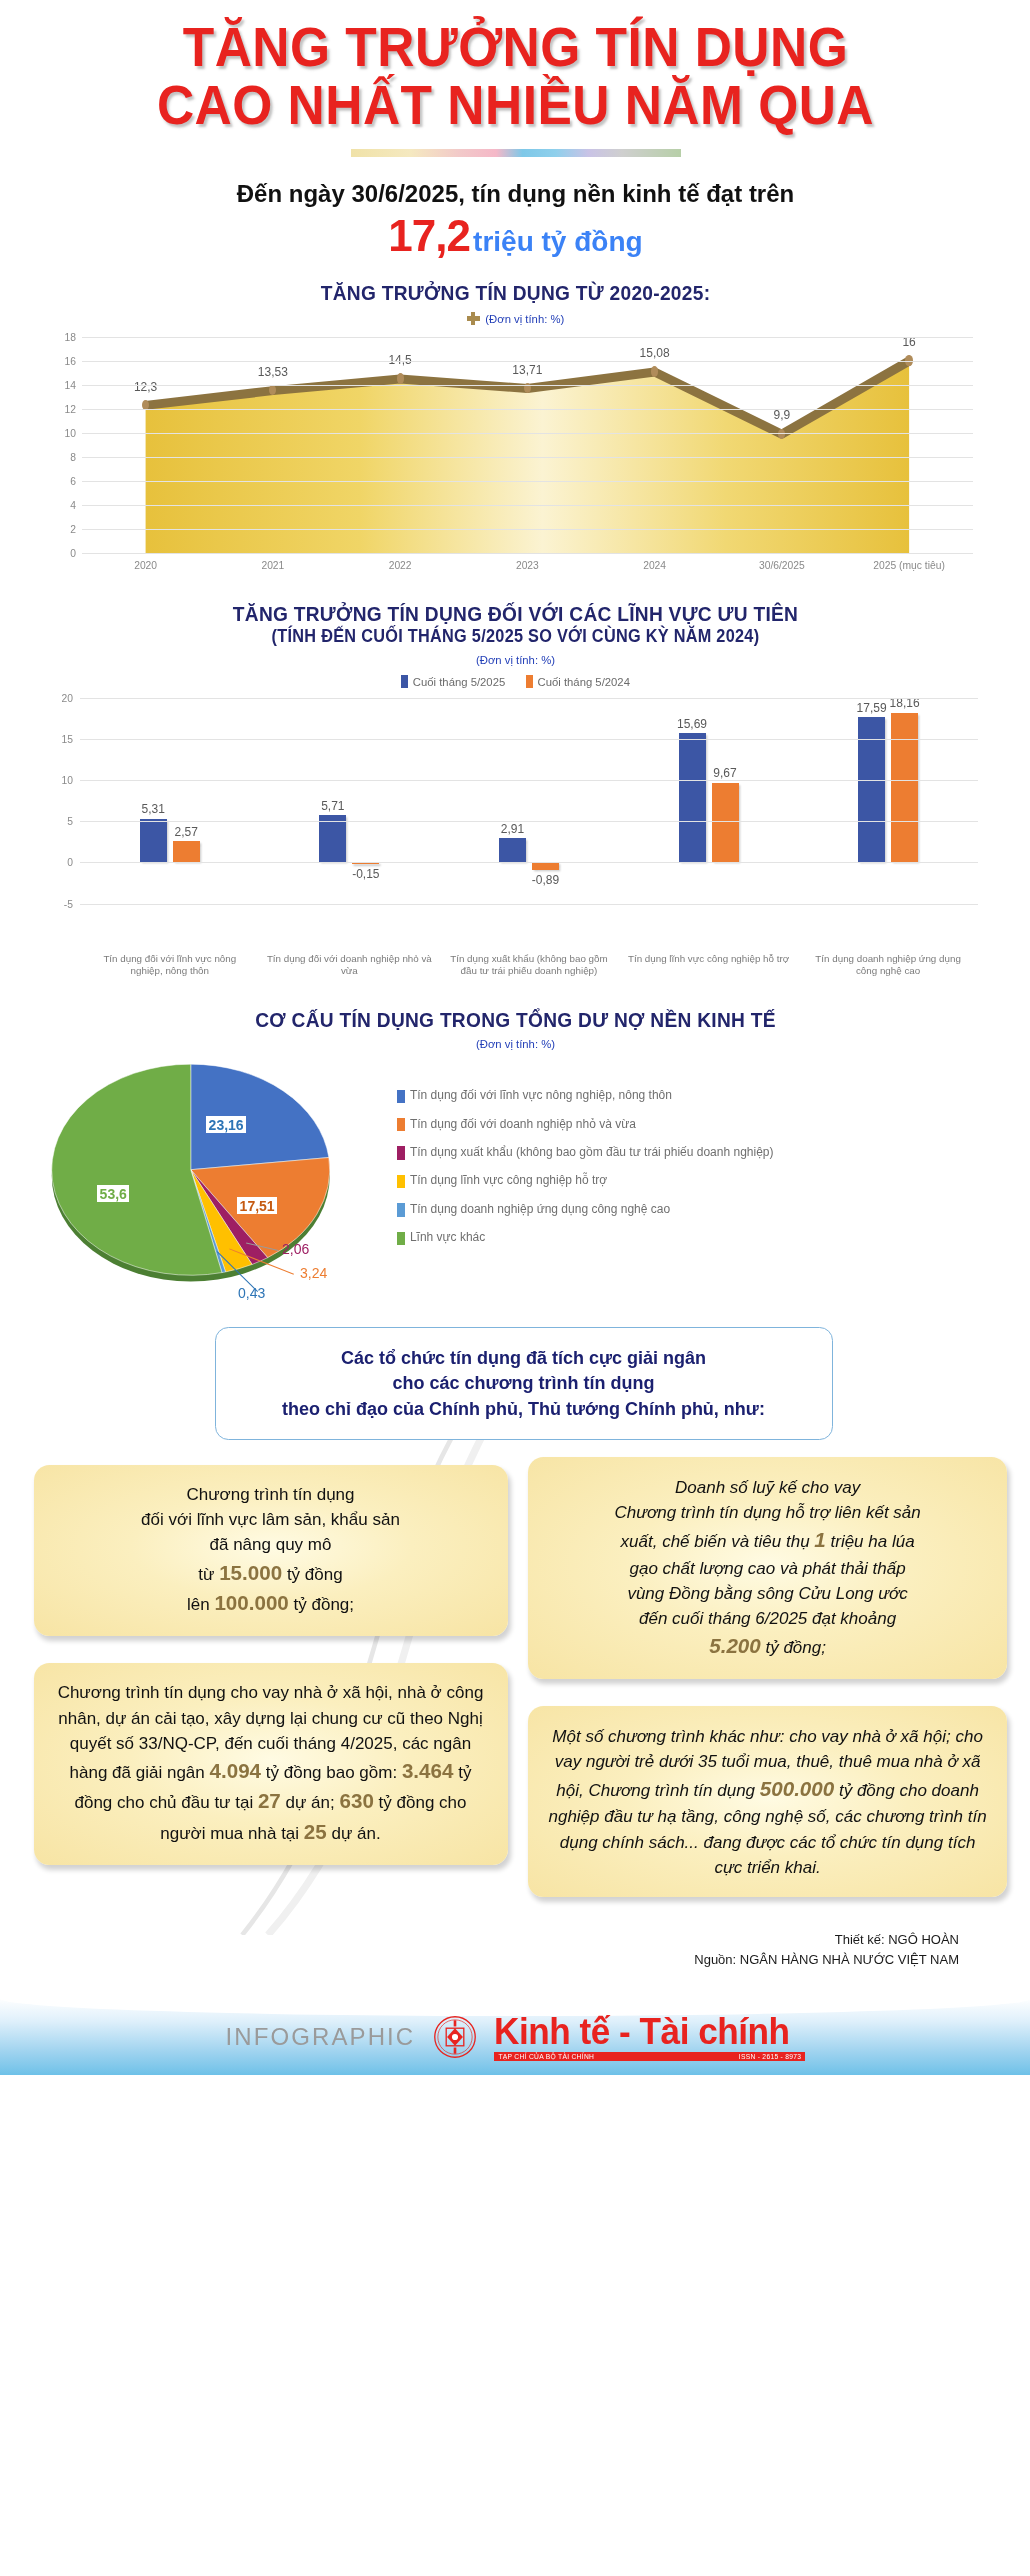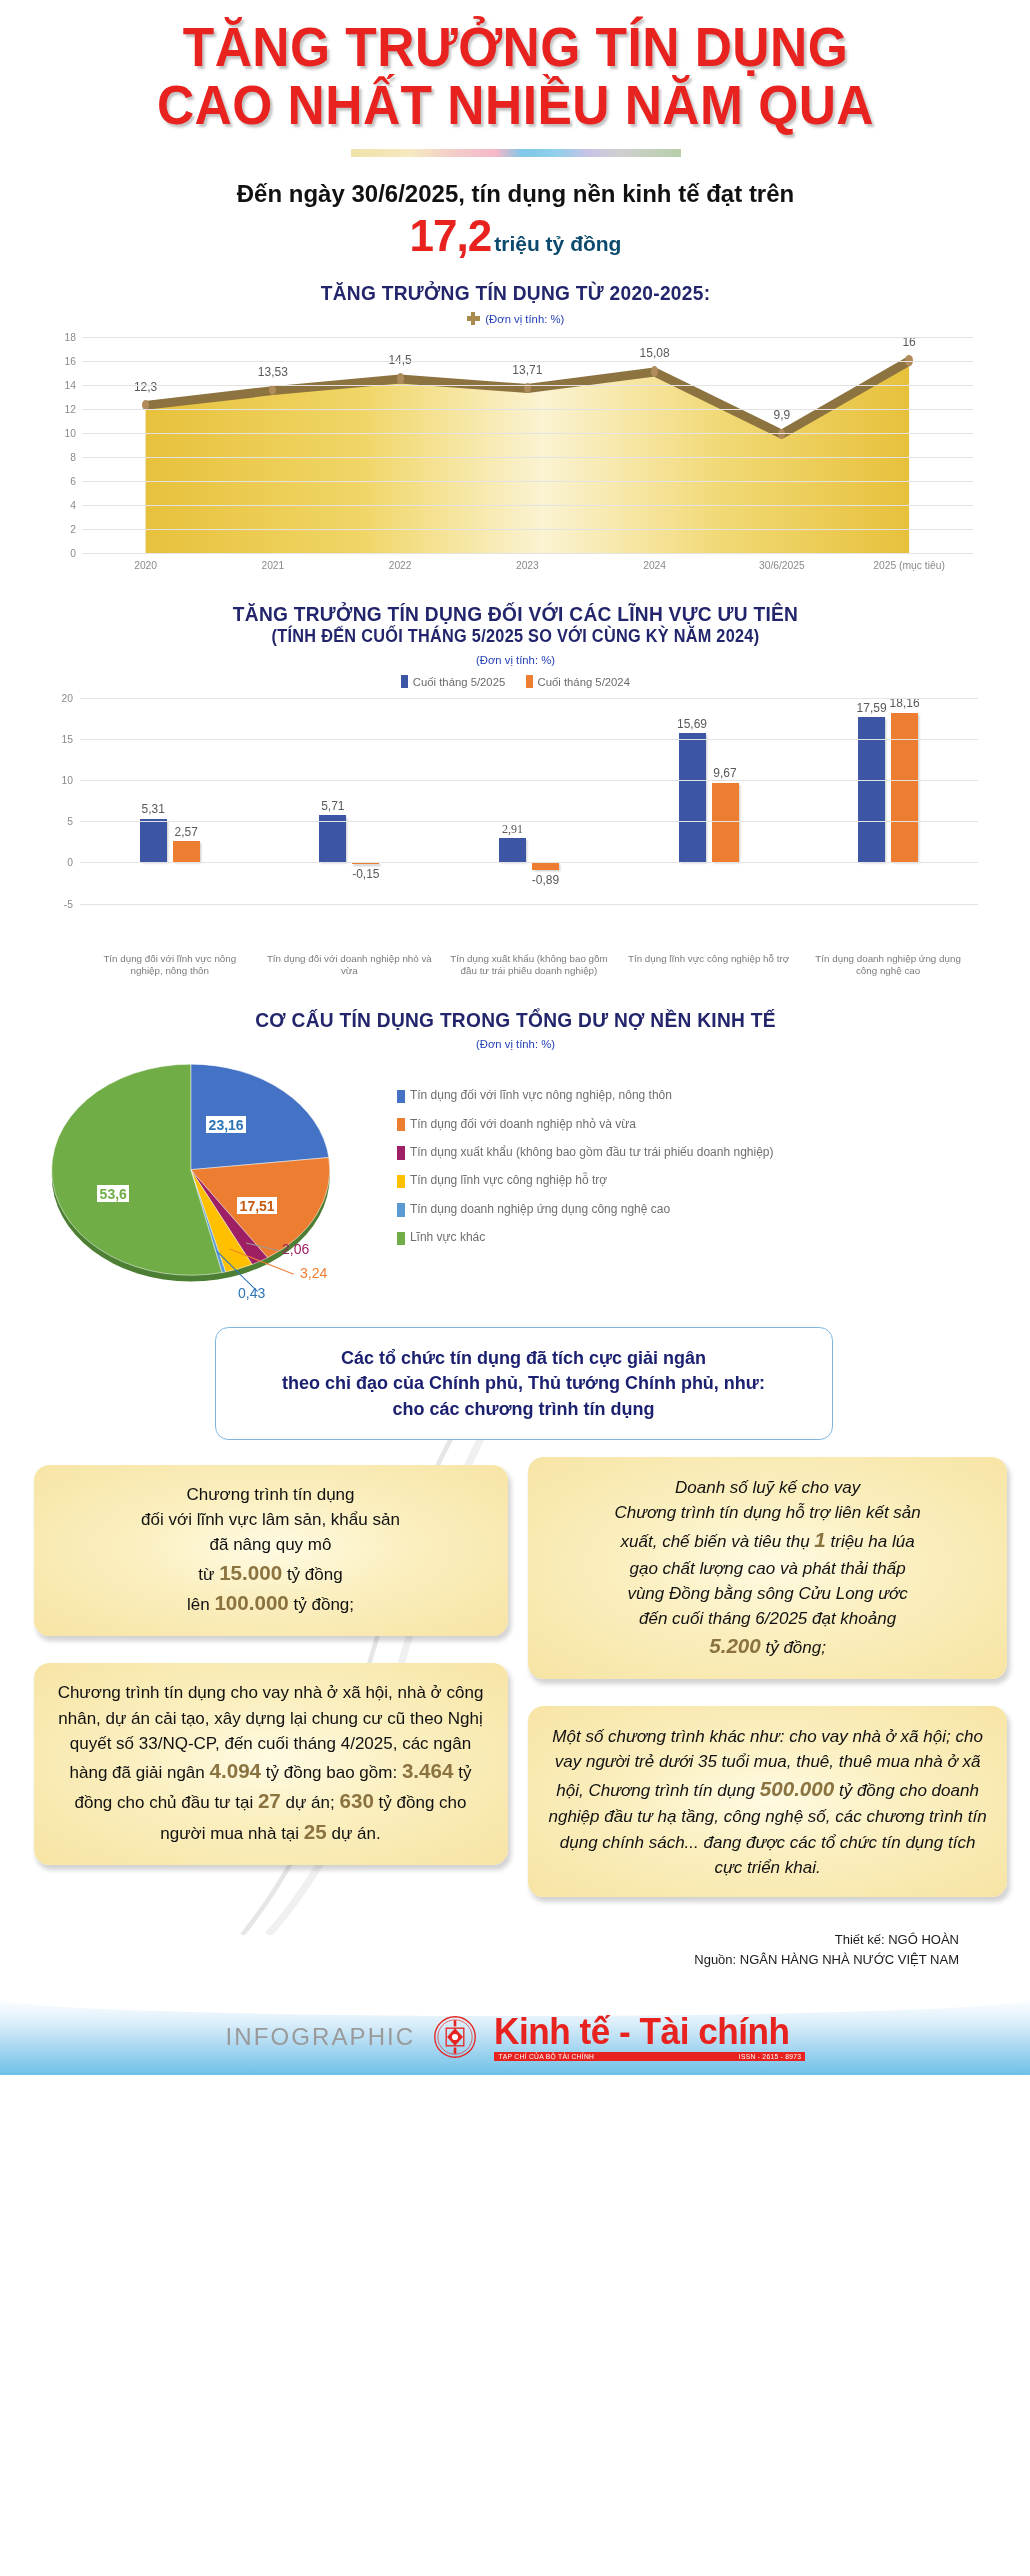--- a/index.html
+++ b/index.html
@@ -45,22 +45,22 @@
     margin-top: 6.2px;
     line-height:1;
   }
   .bignum {
     color:#E8231F;
     font-weight: 900;
     font-size: 44px;
     letter-spacing: -1px;
   }
   .bignum-unit {
-    font-size: 21px;
-    color:#0c4a6e;
+    font-size: 28px;
+    color:#3b82f6;
     font-weight: 600;
     margin-left: 3.1px;
   }
 
   
   .sec-title {
     text-align:center;
     color:#22256B;
     font-weight: 900;
     font-size: 20.6px;
@@ -344,21 +344,21 @@
               <div class="c2-blab" style="left: calc(50% + 16.5px); top: calc(69.72% - 16.5px);">2,57</div>
             </div>
             <div class="c2-group">
               <div class="c2-bar b2025" style="left: calc(50% - 30px); top: 57.16%; height: max(1.5px, 22.84%);"></div>
               <div class="c2-blab" style="left: calc(50% - 16.5px); top: calc(57.16% - 16.5px);">5,71</div>
               <div class="c2-bar b2024" style="left: calc(50% + 3.1px); top: 80%; height: max(1.5px, 0.6%);"></div>
               <div class="c2-blab" style="left: calc(50% + 16.5px); top: calc(80.6% + 3.1px);">-0,15</div>
             </div>
             <div class="c2-group">
               <div class="c2-bar b2025" style="left: calc(50% - 30px); top: 68.36%; height: max(1.5px, 11.64%);"></div>
-              <div class="c2-blab" style="left: calc(50% - 16.5px); top: calc(68.36% - 16.5px); font-family: Liberation Serif, serif;">2,91</div>
+              <div class="c2-blab" style="left: calc(50% - 16.5px); top: calc(68.36% - 16.5px);">2,91</div>
               <div class="c2-bar b2024" style="left: calc(50% + 3.1px); top: 80%; height: max(1.5px, 3.56%);"></div>
               <div class="c2-blab" style="left: calc(50% + 16.5px); top: calc(83.56% + 3.1px);">-0,89</div>
             </div>
             <div class="c2-group">
               <div class="c2-bar b2025" style="left: calc(50% - 30px); top: 17.24%; height: max(1.5px, 62.76%);"></div>
               <div class="c2-blab" style="left: calc(50% - 16.5px); top: calc(17.24% - 16.5px);">15,69</div>
               <div class="c2-bar b2024" style="left: calc(50% + 3.1px); top: 41.32%; height: max(1.5px, 38.68%);"></div>
               <div class="c2-blab" style="left: calc(50% + 16.5px); top: calc(41.32% - 16.5px);">9,67</div>
             </div>
             <div class="c2-group">
@@ -442,22 +442,22 @@
   </div>
 
   <div class="callout-wrap">
     <svg class="swoosh" viewBox="0 0 2001 1180" preserveAspectRatio="none">
       <path d="M 980 60 C 700 400 760 820 470 1180" fill="none" stroke="#e6e6e6" stroke-width="9"></path>
       <path d="M 1030 60 C 760 420 820 840 520 1180" fill="none" stroke="#f0f0f0" stroke-width="14"></path>
     </svg>
 
     <div class="callout">
       <div>Các tổ chức tín dụng đã tích cực giải ngân</div>
+      <div>cho các chương trình tín dụng</div>
       <div>theo chỉ đạo của Chính phủ, Thủ tướng Chính phủ, như:</div>
-      <div>cho các chương trình tín dụng</div>
     </div>
 
     <div class="cards">
       <div class="row-cards">
         <div class="col left">
 
           <div class="card">
             <div>Chương trình tín dụng</div>
             <div>đối với lĩnh vực lâm sản, khẩu sản</div>
             <div>đã nâng quy mô</div>

